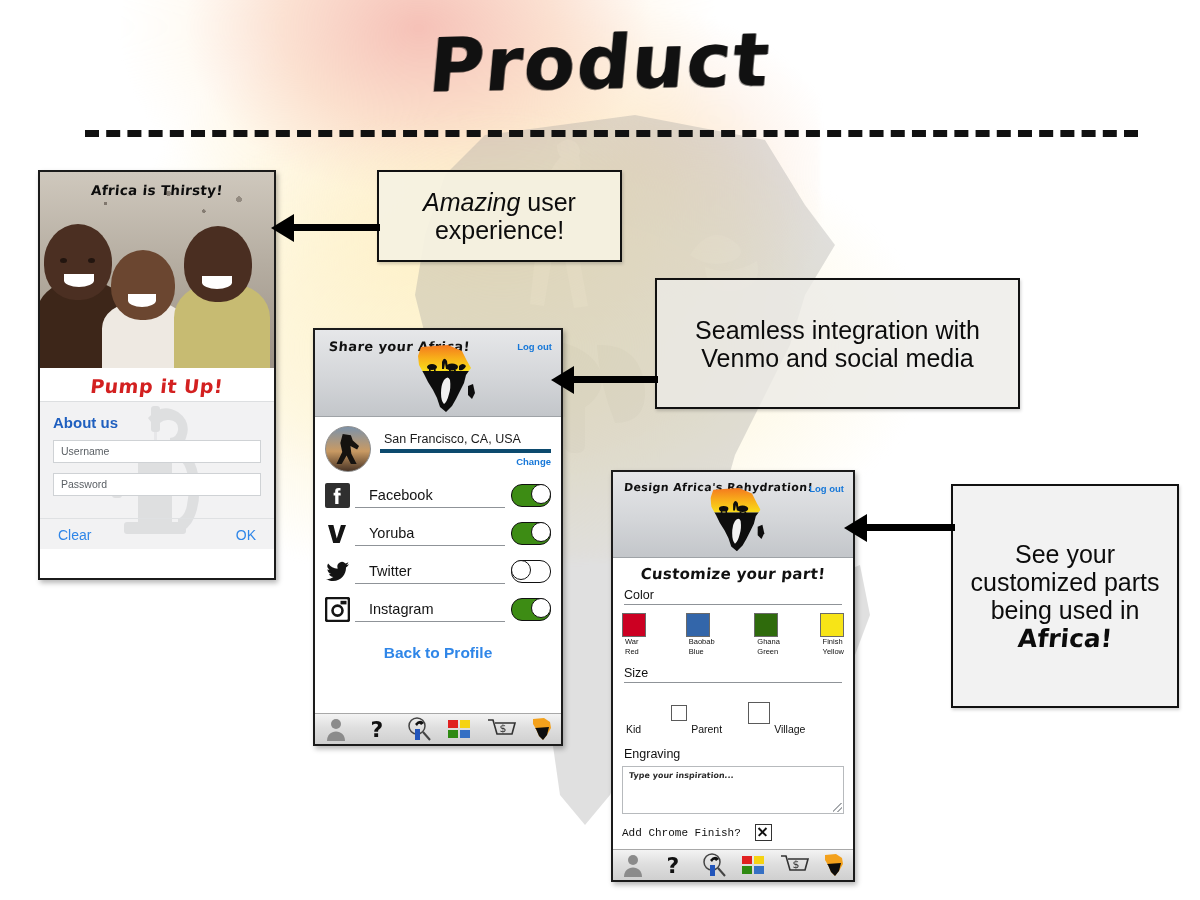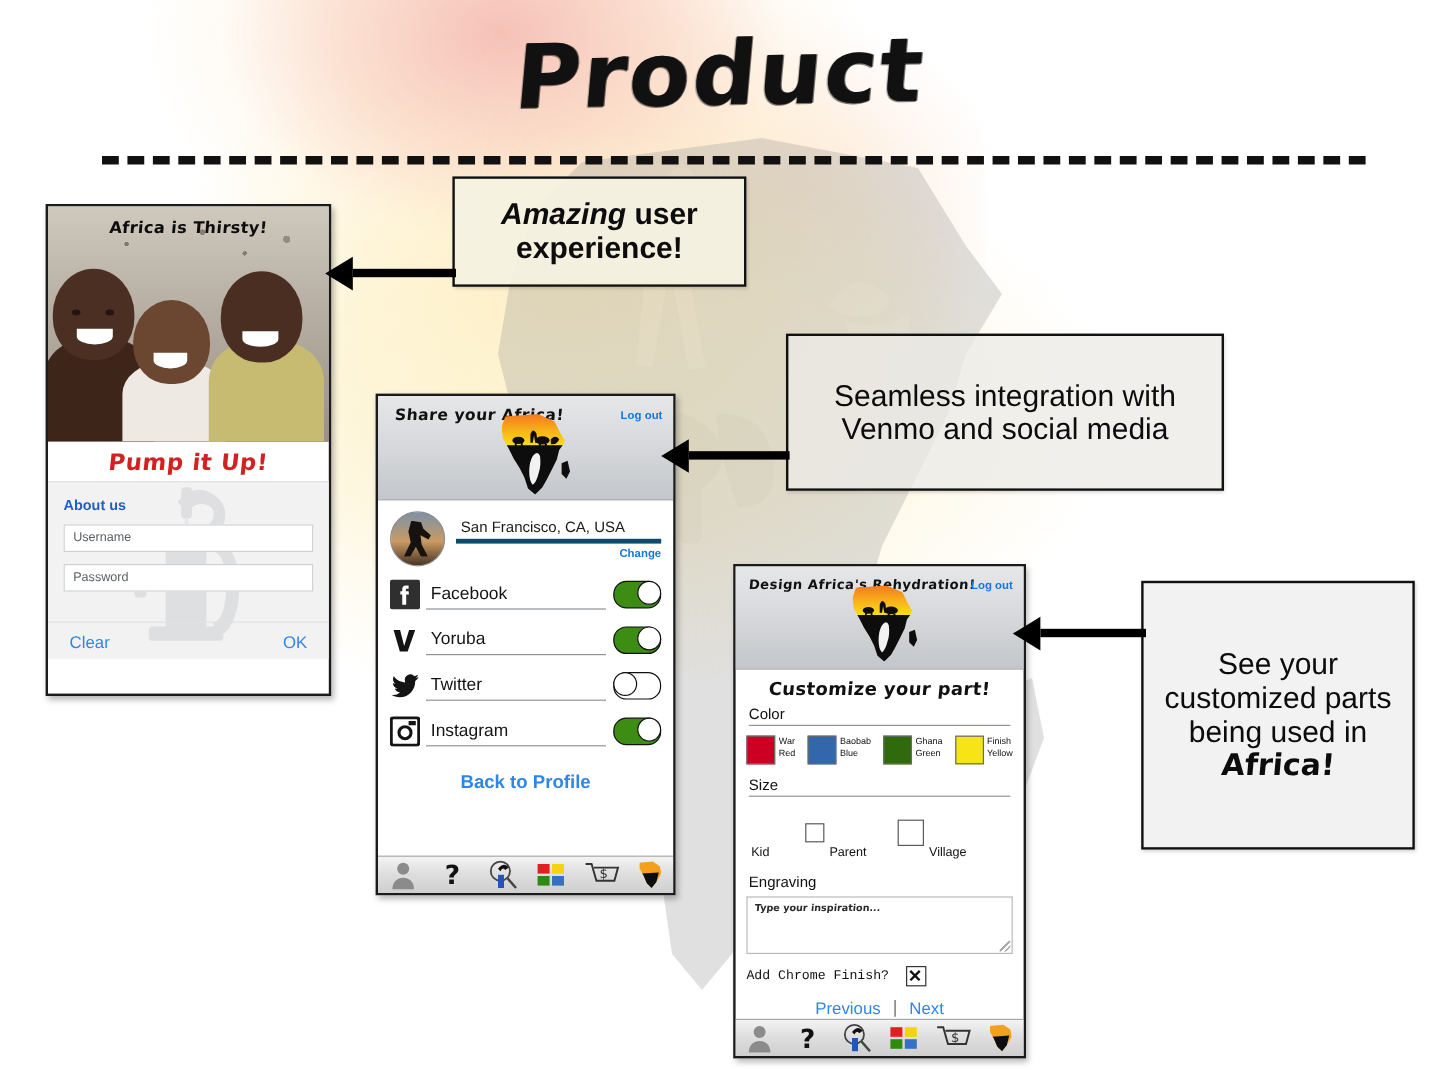--- a/index.html
+++ b/index.html
@@ -118,21 +118,21 @@
     color:#d32020;transform:skewX(-6deg);letter-spacing:.5px;
   }
   .login-panel{
     position:relative;background:#f2f2f3;border-top:1px solid #dddfe1;
     padding:10px 13px 0;height:148px;box-sizing:border-box;overflow:hidden;
   }
   .pump-watermark{
     position:absolute;left:50%;top:-6px;transform:translateX(-50%);
     opacity:.16;pointer-events:none;
   }
-  .about-us{position:relative;z-index:2;font-size:12px;font-weight:700;color:#1f5fbf;margin:2px 0 9px;}
+  .about-us{position:relative;z-index:2;font-size:15px;font-weight:700;color:#1f5fbf;margin:2px 0 9px;}
   .field{
     position:relative;z-index:2;background:#fff;border:1px solid #cfd2d5;
     height:21px;line-height:21px;padding:0 7px;margin-bottom:10px;
     font-size:10.5px;color:#5a5f64;
   }
   .login-actions{
     position:absolute;left:0;right:0;bottom:6px;z-index:3;
     display:flex;justify-content:space-between;padding:0 18px;
     border-top:1px solid #dfe1e3;padding-top:8px;
   }
@@ -153,21 +153,21 @@
   .loc-text{
     border-bottom:4px solid #0c4a6e;padding:0 0 3px 4px;
     font-size:12.5px;color:#1a1a1a;
   }
   .change-link{text-align:right;font-size:9.5px;font-weight:700;color:#1677d8;margin-top:3px;}
 
   .social-list{padding:4px 10px 0;}
   .social-row{display:flex;align-items:center;height:38px;position:relative;}
   .social-row .line{position:absolute;left:30px;right:46px;bottom:6px;height:1px;background:#8f9398;}
   .sicon{width:25px;height:25px;flex:0 0 25px;position:relative;}
-  .sname{margin-left:9px;font-size:14.5px;color:#141414;flex:1;}
+  .sname{margin-left:19px;font-size:14.5px;color:#141414;flex:1;}
   .toggle{
     width:38px;height:21px;border-radius:11px;border:1.6px solid #111;
     position:relative;flex:0 0 38px;background:#fff;
   }
   .toggle.on{background:#3d8c14;}
   .toggle .knob{
     position:absolute;top:-0.5px;width:20px;height:20px;border-radius:50%;
     background:#fff;border:1.6px solid #111;box-sizing:border-box;
   }
   .toggle.on .knob{right:-1px;}
@@ -187,21 +187,21 @@
   
   .cust-title{
     text-align:center;padding:7px 0 5px;
     font-family:"DejaVu Sans", sans-serif;font-weight:700;font-size:15px;color:#111;
     transform:skewX(-5deg);letter-spacing:.3px;
   }
   .sec-label{font-size:12.5px;color:#111;padding:0 0 2px 2px;}
   .sec-rule{height:1px;background:#8f9398;margin:0 2px 8px;}
   .d-body{padding:0 9px;}
   .swatches{display:flex;justify-content:space-between;margin-bottom:10px;}
-  .sw{display:flex;align-items:flex-start;}
+  .sw{display:flex;align-items:flex-start;flex-direction:column;}
   .sw .chip{width:22px;height:22px;border:1px solid #6a6a6a;flex:0 0 22px;}
   .sw .lbl{font-size:7.5px;line-height:9.5px;margin-left:3px;color:#111;}
   .sizes{display:flex;align-items:center;margin:6px 0 12px;}
   .size-item{display:flex;align-items:center;}
   .size-item .box{border:1.4px solid #5a5a5a;background:#fff;}
   .size-item .box.kid{width:7px;height:7px;}
   .size-item .box.parent{width:14px;height:14px;}
   .size-item .box.village{width:20px;height:20px;}
   .size-item .t{font-size:10.5px;margin-left:4px;color:#111;margin-top:32px;}
   .engrave-box{
@@ -233,21 +233,21 @@
   .prevnext .sep{color:#777;font-size:15px;}
 
   
   .callout{
     position:absolute;border:2px solid #111;
     background:rgba(242,240,232,.88);
     display:flex;align-items:center;justify-content:center;text-align:center;
     font-size:25px;line-height:1.12;color:#0c0c0c;padding:6px 10px;box-sizing:border-box;
     box-shadow:1px 2px 3px rgba(0,0,0,.18);
   }
-  #callout-ux{left:377px;top:147px;width:245px;height:92px;background:rgba(245,242,226,.92);font-weight:bold;}
+  #callout-ux{left:377px;top:170px;width:245px;height:92px;background:rgba(245,242,226,.92);}
   #callout-venmo{left:655px;top:278px;width:365px;height:131px;background:rgba(236,235,231,.78);}
   #callout-africa{left:951px;top:484px;width:228px;height:224px;background:rgba(240,240,240,.85);}
   .callout i{font-style:italic;}
   .hand{font-family:"DejaVu Sans", sans-serif;font-weight:700;transform:skewX(-5deg);display:inline-block;}
 
   .arrow{position:absolute;}
   .arrow .shaft{position:absolute;background:#000;height:7px;top:0;}
   .arrow .head{
     position:absolute;width:0;height:0;top:-10.5px;left:-1px;
     border-top:14px solid transparent;border-bottom:14px solid transparent;

